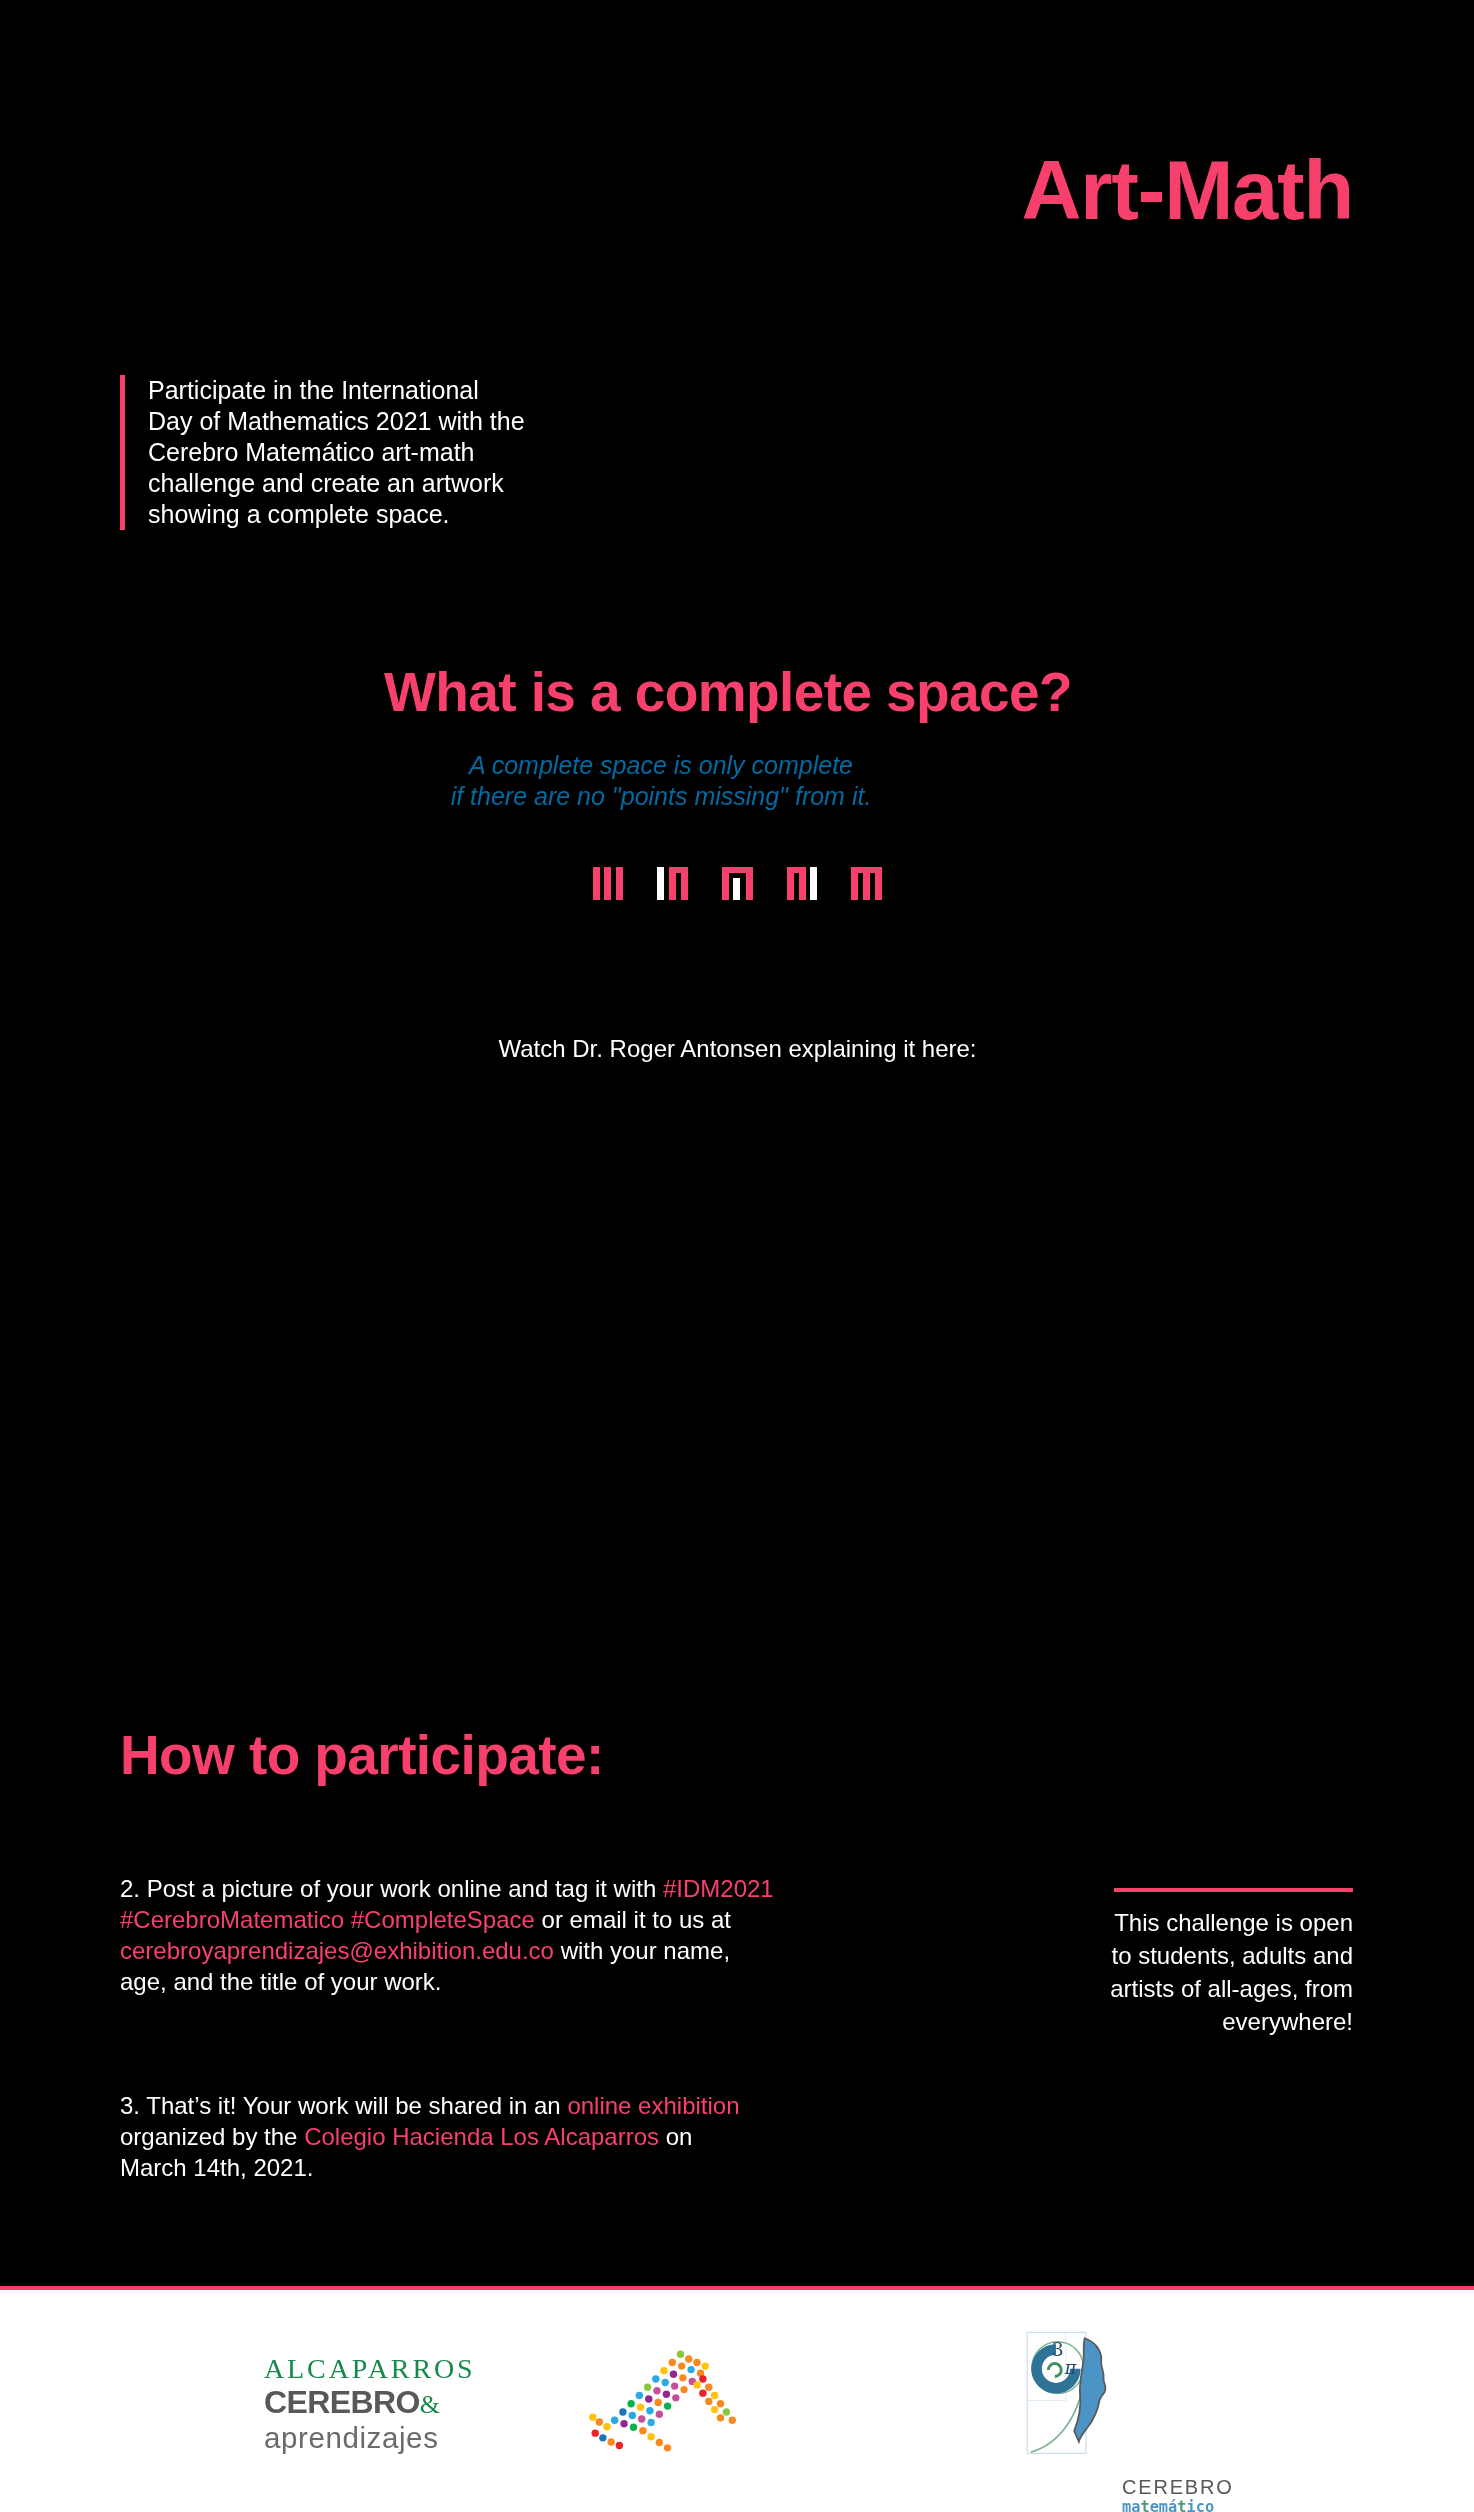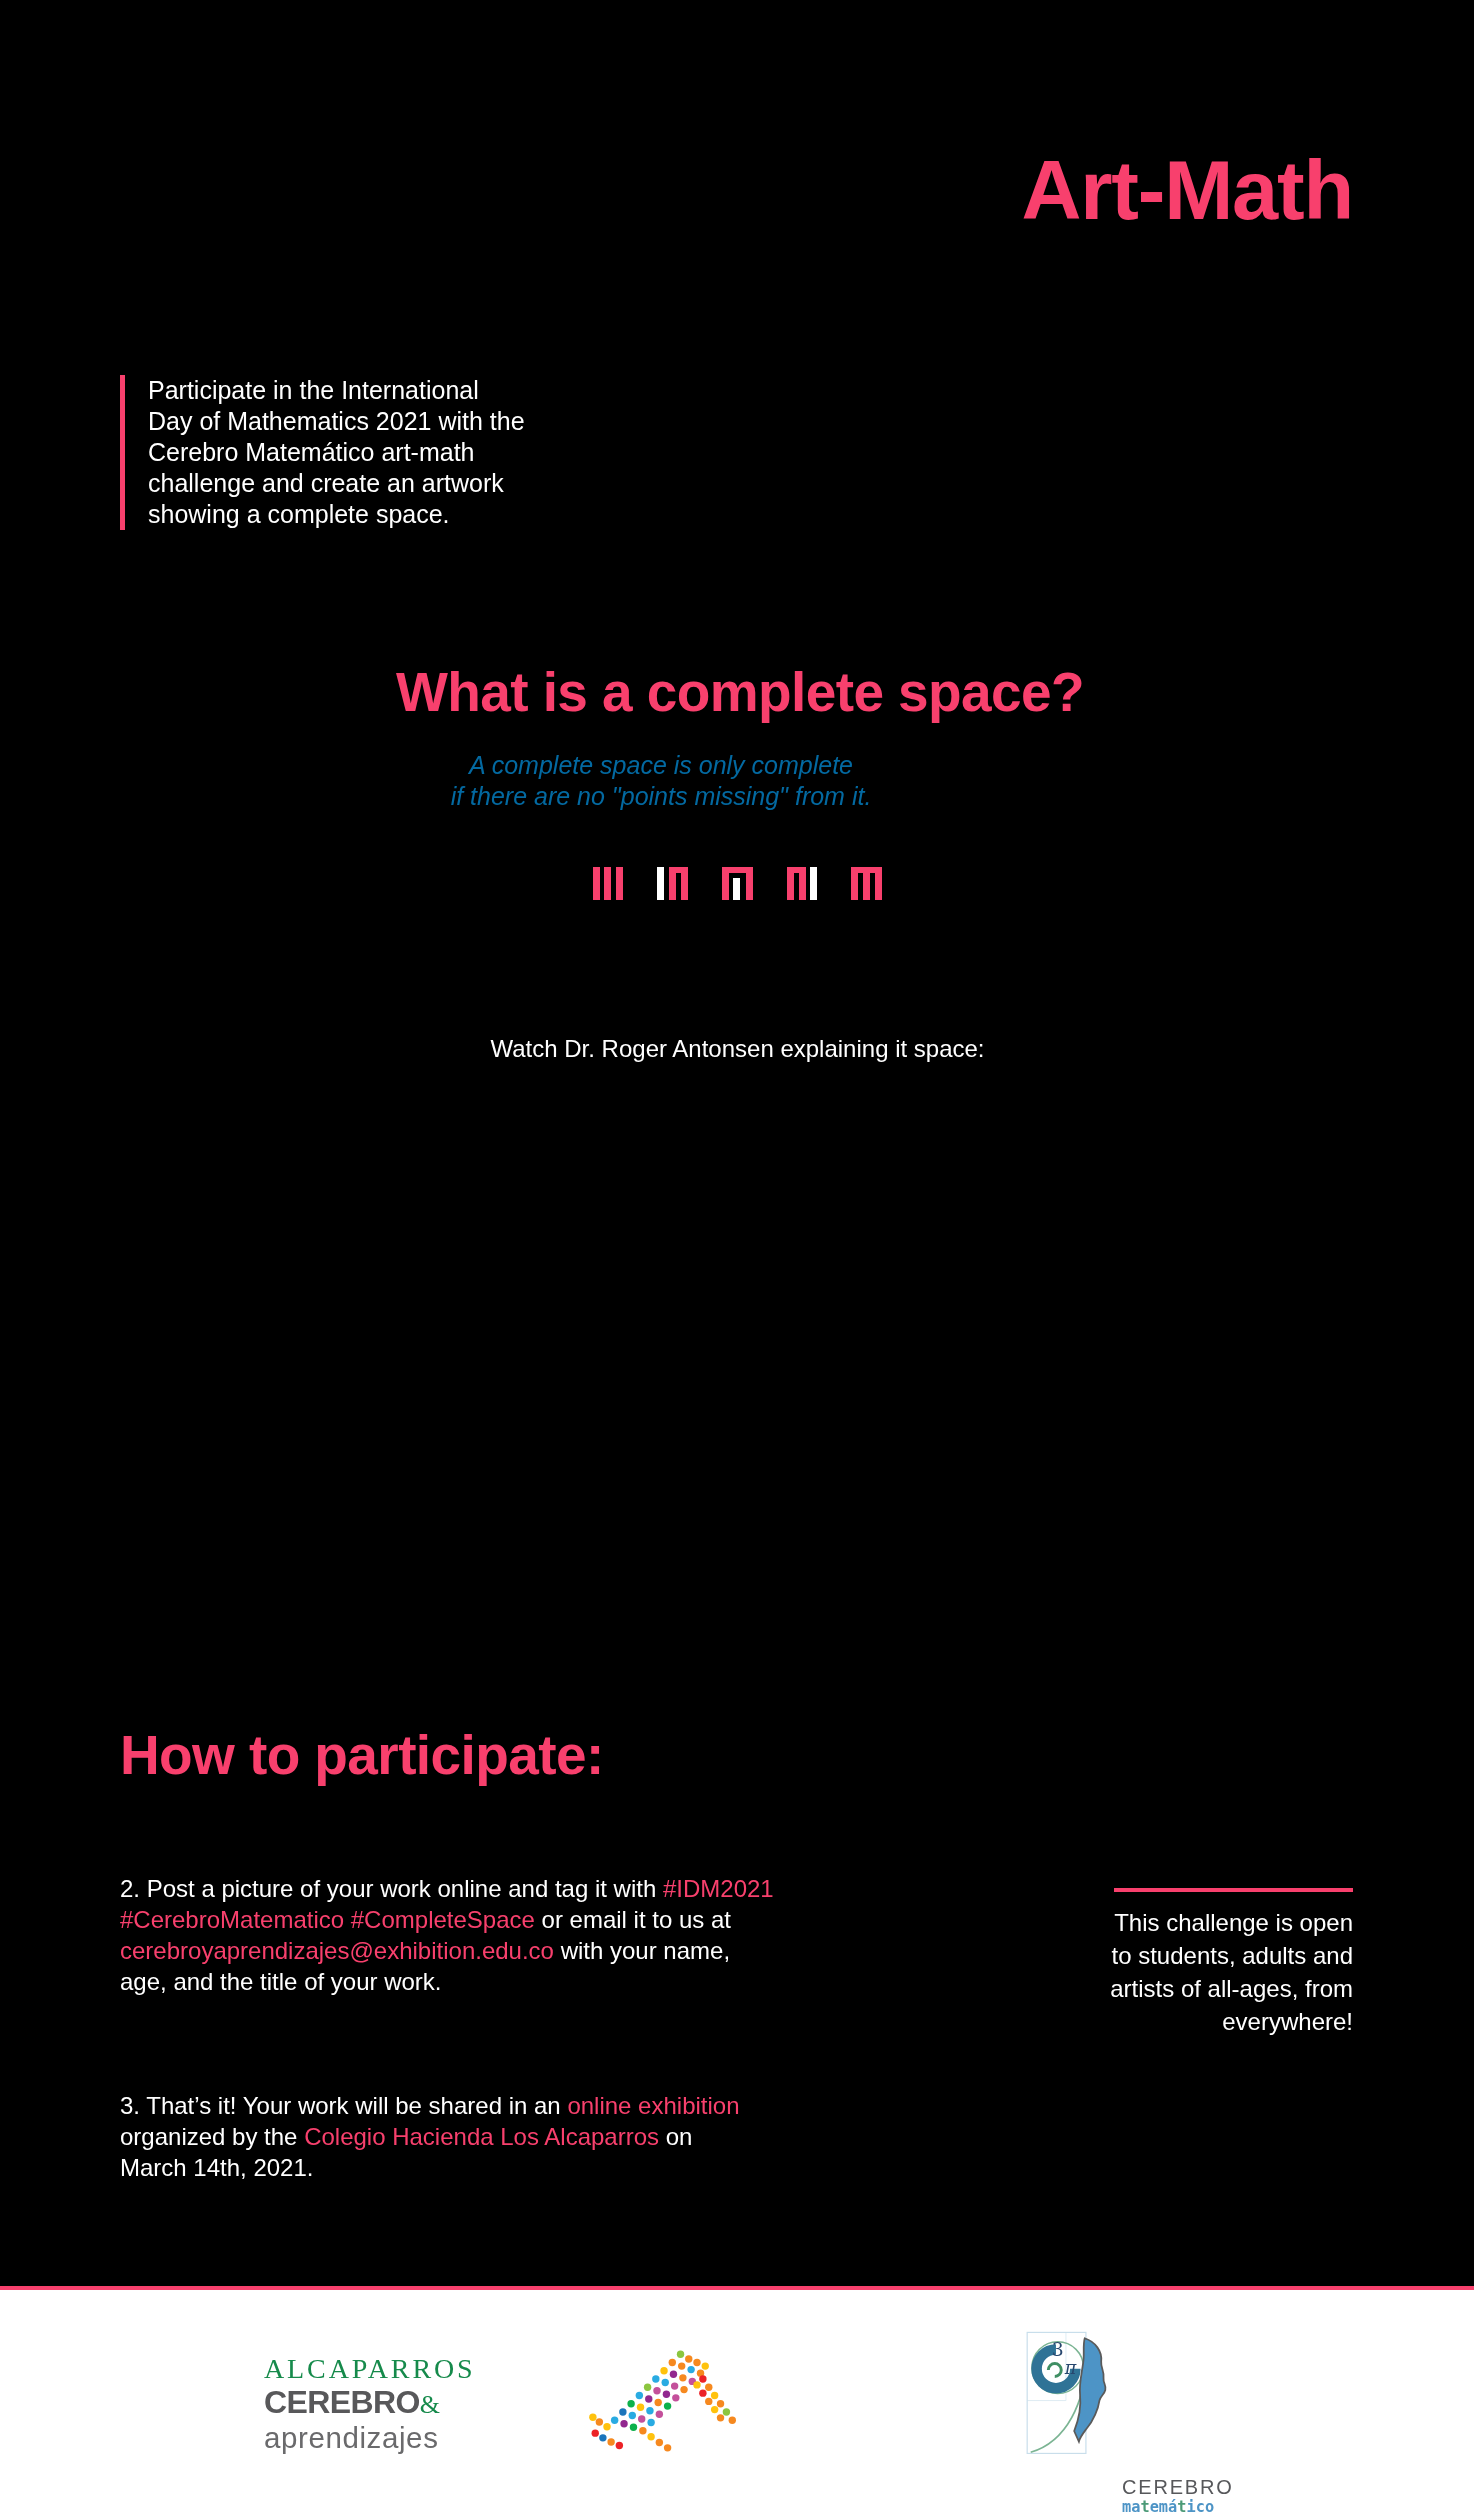--- a/index.html
+++ b/index.html
@@ -13,21 +13,21 @@
                font-size:83px;line-height:84px;letter-spacing:-1.2px;}
   .title-block .l1{color:#F8406D;}
   .title-block .l2{color:#ffffff;}
 
   
   .intro{top:375px;left:120px;width:448px;border-left:5.3px solid #F8406D;padding-left:23px;
          color:#fff;font-size:25px;line-height:31px;white-space:pre-line;}
 
   
   .what-heading{top:663px;left:0;width:1456px;text-align:center;color:#F8406D;
-                font-size:55px;line-height:59px;font-weight:bold;letter-spacing:-0.6px;padding-left:12px;}
+                font-size:55px;line-height:59px;font-weight:bold;letter-spacing:-0.6px;}
   .what-body{top:750px;left:0;width:1322px;text-align:center;color:#0369a1;
              font-size:25px;line-height:31px;white-space:pre-line;font-style:italic;}
 
   
   .glyph-row{top:867px;left:0;width:1475px;display:flex;justify-content:center;
              gap:34px;height:33px;}
   .glyph{display:flex;gap:4.7px;height:33px;align-items:flex-end;}
   .gbar{width:7px;height:33px;background:#F8406D;}
   .gbar.wht{background:#ffffff;}
   .arch{box-sizing:border-box;height:33px;border-top:6.5px solid #F8406D;
@@ -115,21 +115,21 @@
     <div class="arch w2"></div>
       <div class="gbar wht"></div>
   </div>
   <div class="glyph">
     <div class="arch w3">
         <div class="mid full"></div>
       </div>
   </div>
 </div>
 
-<div class="abs watch">Watch Dr. Roger Antonsen explaining it space:</div>
+<div class="abs watch">Watch Dr. Roger Antonsen explaining it here:</div>
 
 <div class="abs howto-heading">How to participate:</div>
 
 <div class="abs howto-list">
   <div class="howto-item"><span>2. Post a picture of your work online and tag it with </span><span class="pink">#IDM2021
 #CerebroMatematico #CompleteSpace</span><span> or email it to us at
 </span><span class="pink">cerebroyaprendizajes@exhibition.edu.co</span><span> with your name,
 age, and the title of your work.</span></div>
   <div class="howto-item"><span>3. That’s it! Your work will be shared in an </span><span class="pink">online exhibition</span><span>
 organized by the </span><span class="pink">Colegio Hacienda Los Alcaparros</span><span> on

